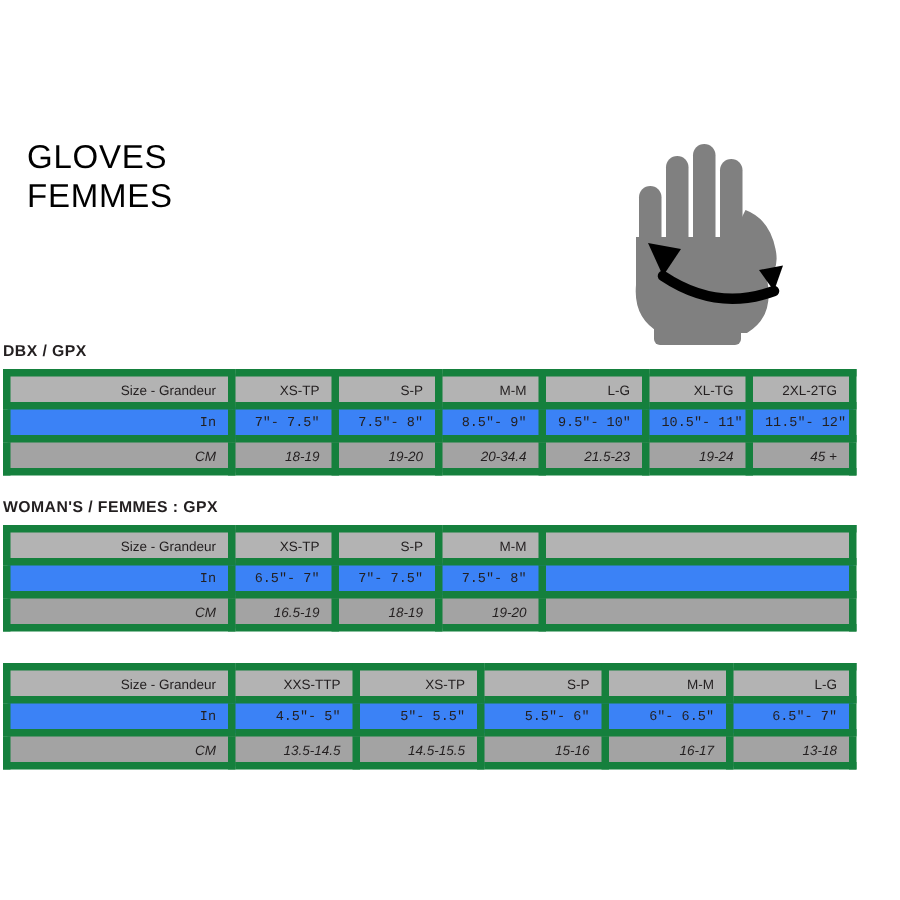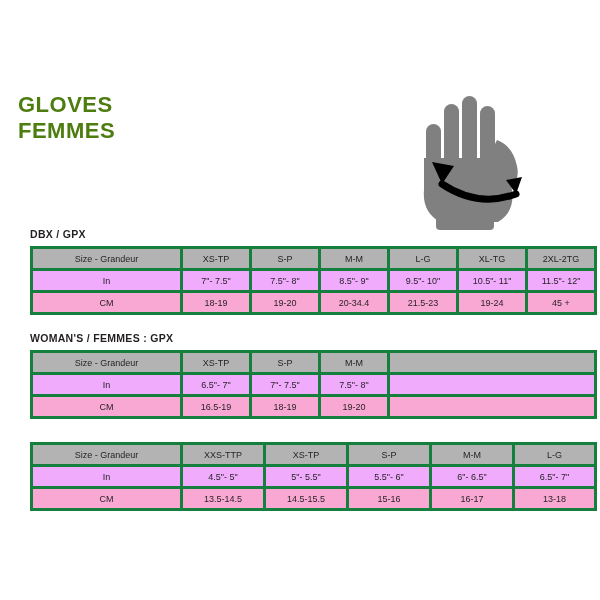--- a/index.html
+++ b/index.html
@@ -26,78 +26,80 @@
 
   
   .title-block {
     position: absolute;
     left: 18px;
     top: 92px;
     line-height: 1.18;
   }
   .title-line {
     font-size: 22px;
-    font-weight: bold;
+    font-weight: normal;
     letter-spacing: 0.5px;
-    color: #4d7c0f;
+    color: #000000;
     display: block;
   }
 
   
   .hand-art {
     position: absolute;
     left: 398px;
     top: 88px;
     width: 150px;
     height: 145px;
   }
   .hand-art svg { display: block; }
 
   
   .section {
     position: absolute;
-    left: 30px;
+    left: 2px;
     width: 564px;
   }
   .section-title {
     font-size: 10.5px;
     font-weight: bold;
     letter-spacing: 0.3px;
     color: #231f20;
     margin: 0 0 6px 0;
     display: block;
   }
   table.size-table {
     width: 564px;
     border-collapse: collapse;
     table-layout: fixed;
     font-size: 9px;
   }
   table.size-table td, table.size-table th {
-    border: 3px solid #15803d;
+    border: 5px solid #15803d;
     height: 22px;
     padding: 0 8px;
-    text-align: center;
+    text-align: right;
     font-weight: normal;
     vertical-align: middle;
     white-space: nowrap;
   }
   .row-head td, .row-head th {
     background: #b3b3b3;
     font-weight: bold;
     color: #231f20;
     font-size: 9px;
   }
   .row-alt td {
-    background: #f0abfc;
-    color: #231f20;
+    background: #3b82f6;
+    color: #231f20;
+    font-family: Liberation Mono, monospace;
   }
   .row-plain td {
-    background: #f9a8d4;
-    color: #231f20;
+    background: #a3a3a3;
+    color: #231f20;
+    font-style: italic;
   }
   .label-cell { }
   
   #section-dbx   { top: 228px; }
   #section-woman { top: 332px; }
   #section-junior{ top: 442px; }
 </style>
 </head>
 <body>
 

